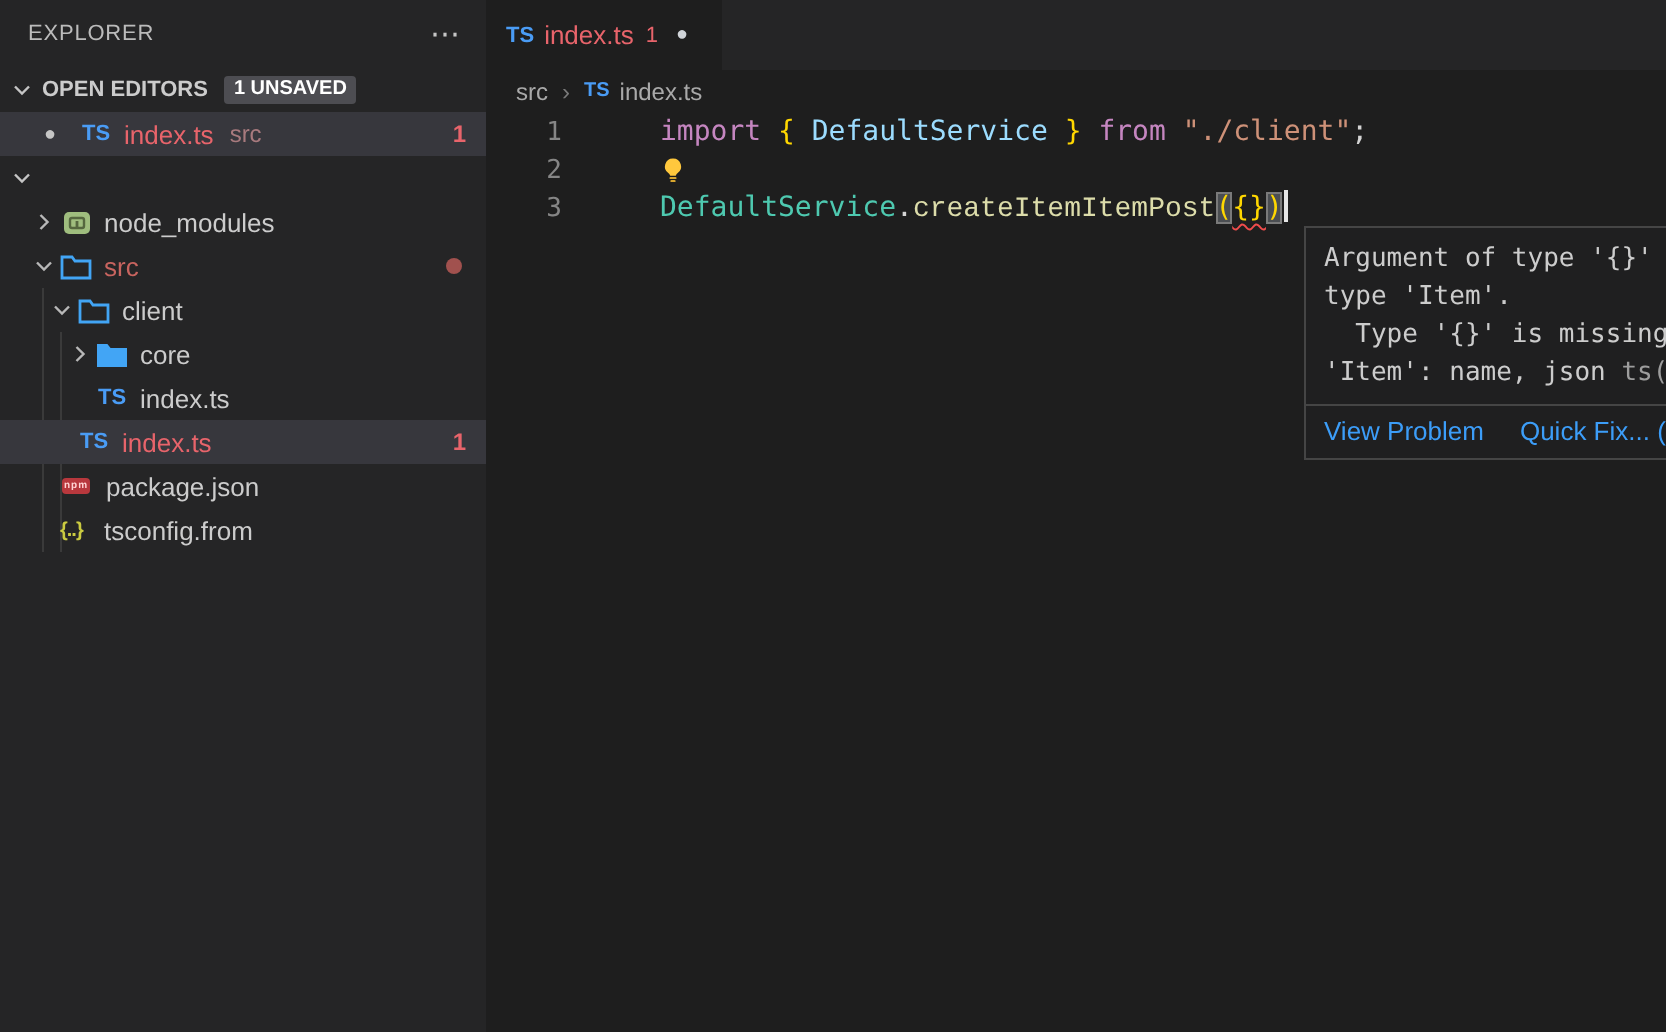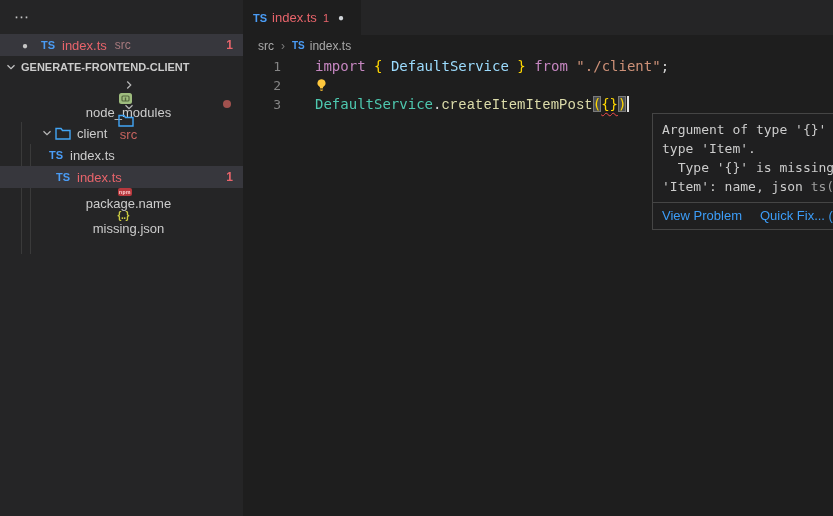--- a/index.html
+++ b/index.html
@@ -30,22 +30,22 @@
     font-weight:700; padding:1px 5px 2px; border-radius:2px;
   }
   .row {
     height:22px; display:flex; align-items:center; position:relative;
     cursor:pointer; color:#cccccc;
   }
   .row.selected { background:#37373d; }
   .twistie { width:16px; flex:none; display:flex; align-items:center; justify-content:center; }
   .ficon { width:16px; flex:none; margin-right:6px; display:flex; align-items:center; justify-content:center; }
   .label { white-space:nowrap; }
-  .d0 { padding-left:14px;flex-direction:column; }
-  .d1 { padding-left:39px; }
+  .d0 { padding-left:14px; }
+  .d1 { padding-left:23px; }
   .d2 { padding-left:32px; }
   .err-name { color:var(--error,#e8646b); }
   .err-muted { color:var(--error_muted,#c8645f); }
   .count {
     position:absolute; right:10px; color:var(--error,#e8646b);
     font-size:12px; font-weight:700;
   }
   .dot-badge {
     position:absolute; right:12px; width:8px; height:8px; border-radius:50%;
     background:#a1514e;
@@ -89,21 +89,21 @@
   }
   .breadcrumb .sep { margin:0 7px; color:#7a7a7a; font-size:12px; }
   .breadcrumb .ts-ic { font-size:10px; width:auto; margin-right:5px; }
   .breadcrumb .crumb { cursor:pointer; }
   .code-area {
     font-family:"DejaVu Sans Mono", monospace; font-size:14px;
     padding-top:1px; cursor:text;
   }
   .code-line { display:flex; height:19px; line-height:19px; }
   .ln { width:38px; flex:none; text-align:right; color:#858585; font-size:13px; }
-  .code-content { margin-left:34px; white-space:pre; }
+  .code-content { margin-left:49px; white-space:pre; }
   .tk-kw  { color:var(--kw,#c586c0); }
   .tk-b1  { color:var(--gold,#ffd700); }
   .tk-var { color:var(--var_blue,#9cdcfe); }
   .tk-str { color:var(--string,#ce9178); }
   .tk-fg  { color:var(--fg,#d4d4d4); }
   .tk-cls { color:var(--teal,#4ec9b0); }
   .tk-fn  { color:var(--fn,#dcdcaa);font-family:Liberation Mono, monospace; }
   .bm { background:#4b4e52; outline:1px solid #7a7a7a; outline-offset:-1px; }
   .sq {
     text-decoration:underline wavy #f14c4c;
@@ -127,39 +127,48 @@
     font-size:13px; display:flex; gap:18px;
   }
   .hover-actions a { color:var(--link,#3c9df8); cursor:pointer; text-decoration:none; }
 </style>
 </head>
 <body>
 
 <div class="sidebar">
 
   <div class="pane-title">
+    <span class="pane-title-text">EXPLORER</span>
     <span class="more">⋯</span>
   </div>
 
+  <div class="sec-header">
+    <span class="twistie">
+      <svg width="14" height="14" viewBox="0 0 16 16">
+          <path d="M4 6l4 4 4-4" stroke="#c5c5c5" stroke-width="1.4" fill="none"></path>
+        </svg>
+    </span>
+    <span class="hdr-label">OPEN EDITORS</span>
+    <span class="badge">1 UNSAVED</span>
+  </div>
 
   <div class="row oe-row selected">
     <span class="mod-dot">●</span>
     <span class="ts-ic">TS</span>
     <span class="label err-name">index.ts</span>
     <span class="desc err-muted">src</span>
     <span class="count">1</span>
   </div>
 
   <div class="sec-header">
     <span class="twistie">
       <svg width="14" height="14" viewBox="0 0 16 16">
           <path d="M4 6l4 4 4-4" stroke="#c5c5c5" stroke-width="1.4" fill="none"></path>
         </svg>
     </span>
-    <span class="hdr-label">GENERATE-FRONTEND-CLIENT</span>
   </div>
 
   <div class="tree">
     <div class="guide g1"></div>
     <div class="guide g2"></div>
 
     <div class="row d0">
       <span class="twistie">
         <svg width="14" height="14" viewBox="0 0 16 16">
             <path d="M6 4l4 4-4 4" stroke="#b8b8b8" stroke-width="1.4" fill="none"></path>
@@ -197,47 +206,60 @@
           </svg>
       </span>
       <span class="ficon">
         <svg width="16" height="13" viewBox="0 0 16 13">
             <path d="M1 1.5h5l1.5 2H15V12H1z" fill="none" stroke="#42a5f5" stroke-width="1.4"></path>
           </svg>
       </span>
       <span class="label">client</span>
     </div>
 
+    <div class="row d2">
+      <span class="twistie">
+        <svg width="14" height="14" viewBox="0 0 16 16">
+            <path d="M6 4l4 4-4 4" stroke="#b8b8b8" stroke-width="1.4" fill="none"></path>
+          </svg>
+      </span>
+      <span class="ficon">
+        <svg width="16" height="13" viewBox="0 0 16 13">
+            <path d="M.5 1h5.2l1.6 2h8.2v9.5H.5z" fill="#42a5f5"></path>
+          </svg>
+      </span>
+      <span class="label">core</span>
+    </div>
 
 
 
     <div class="row d2">
       <span class="twistie"></span>
       <span class="ts-ic">TS</span>
       <span class="label">index.ts</span>
     </div>
 
     <div class="row d1 selected">
       <span class="twistie"></span>
       <span class="ts-ic">TS</span>
       <span class="label err-name">index.ts</span>
       <span class="count">1</span>
     </div>
 
 
     <div class="row d0">
       <span class="twistie"></span>
       <span class="npm-ic">npm</span>
-      <span class="label">package.name</span>
+      <span class="label">package.json</span>
     </div>
 
     <div class="row d0">
       <span class="twistie"></span>
       <span class="json-ic">{..}</span>
-      <span class="label">missing.json</span>
+      <span class="label">tsconfig.from</span>
     </div>
   </div>
 </div>
 
 <div class="editor">
 
   <div class="tab-bar">
     <div class="tab">
       <span class="ts-ic">TS</span>
       <span class="tab-title">index.ts</span>

